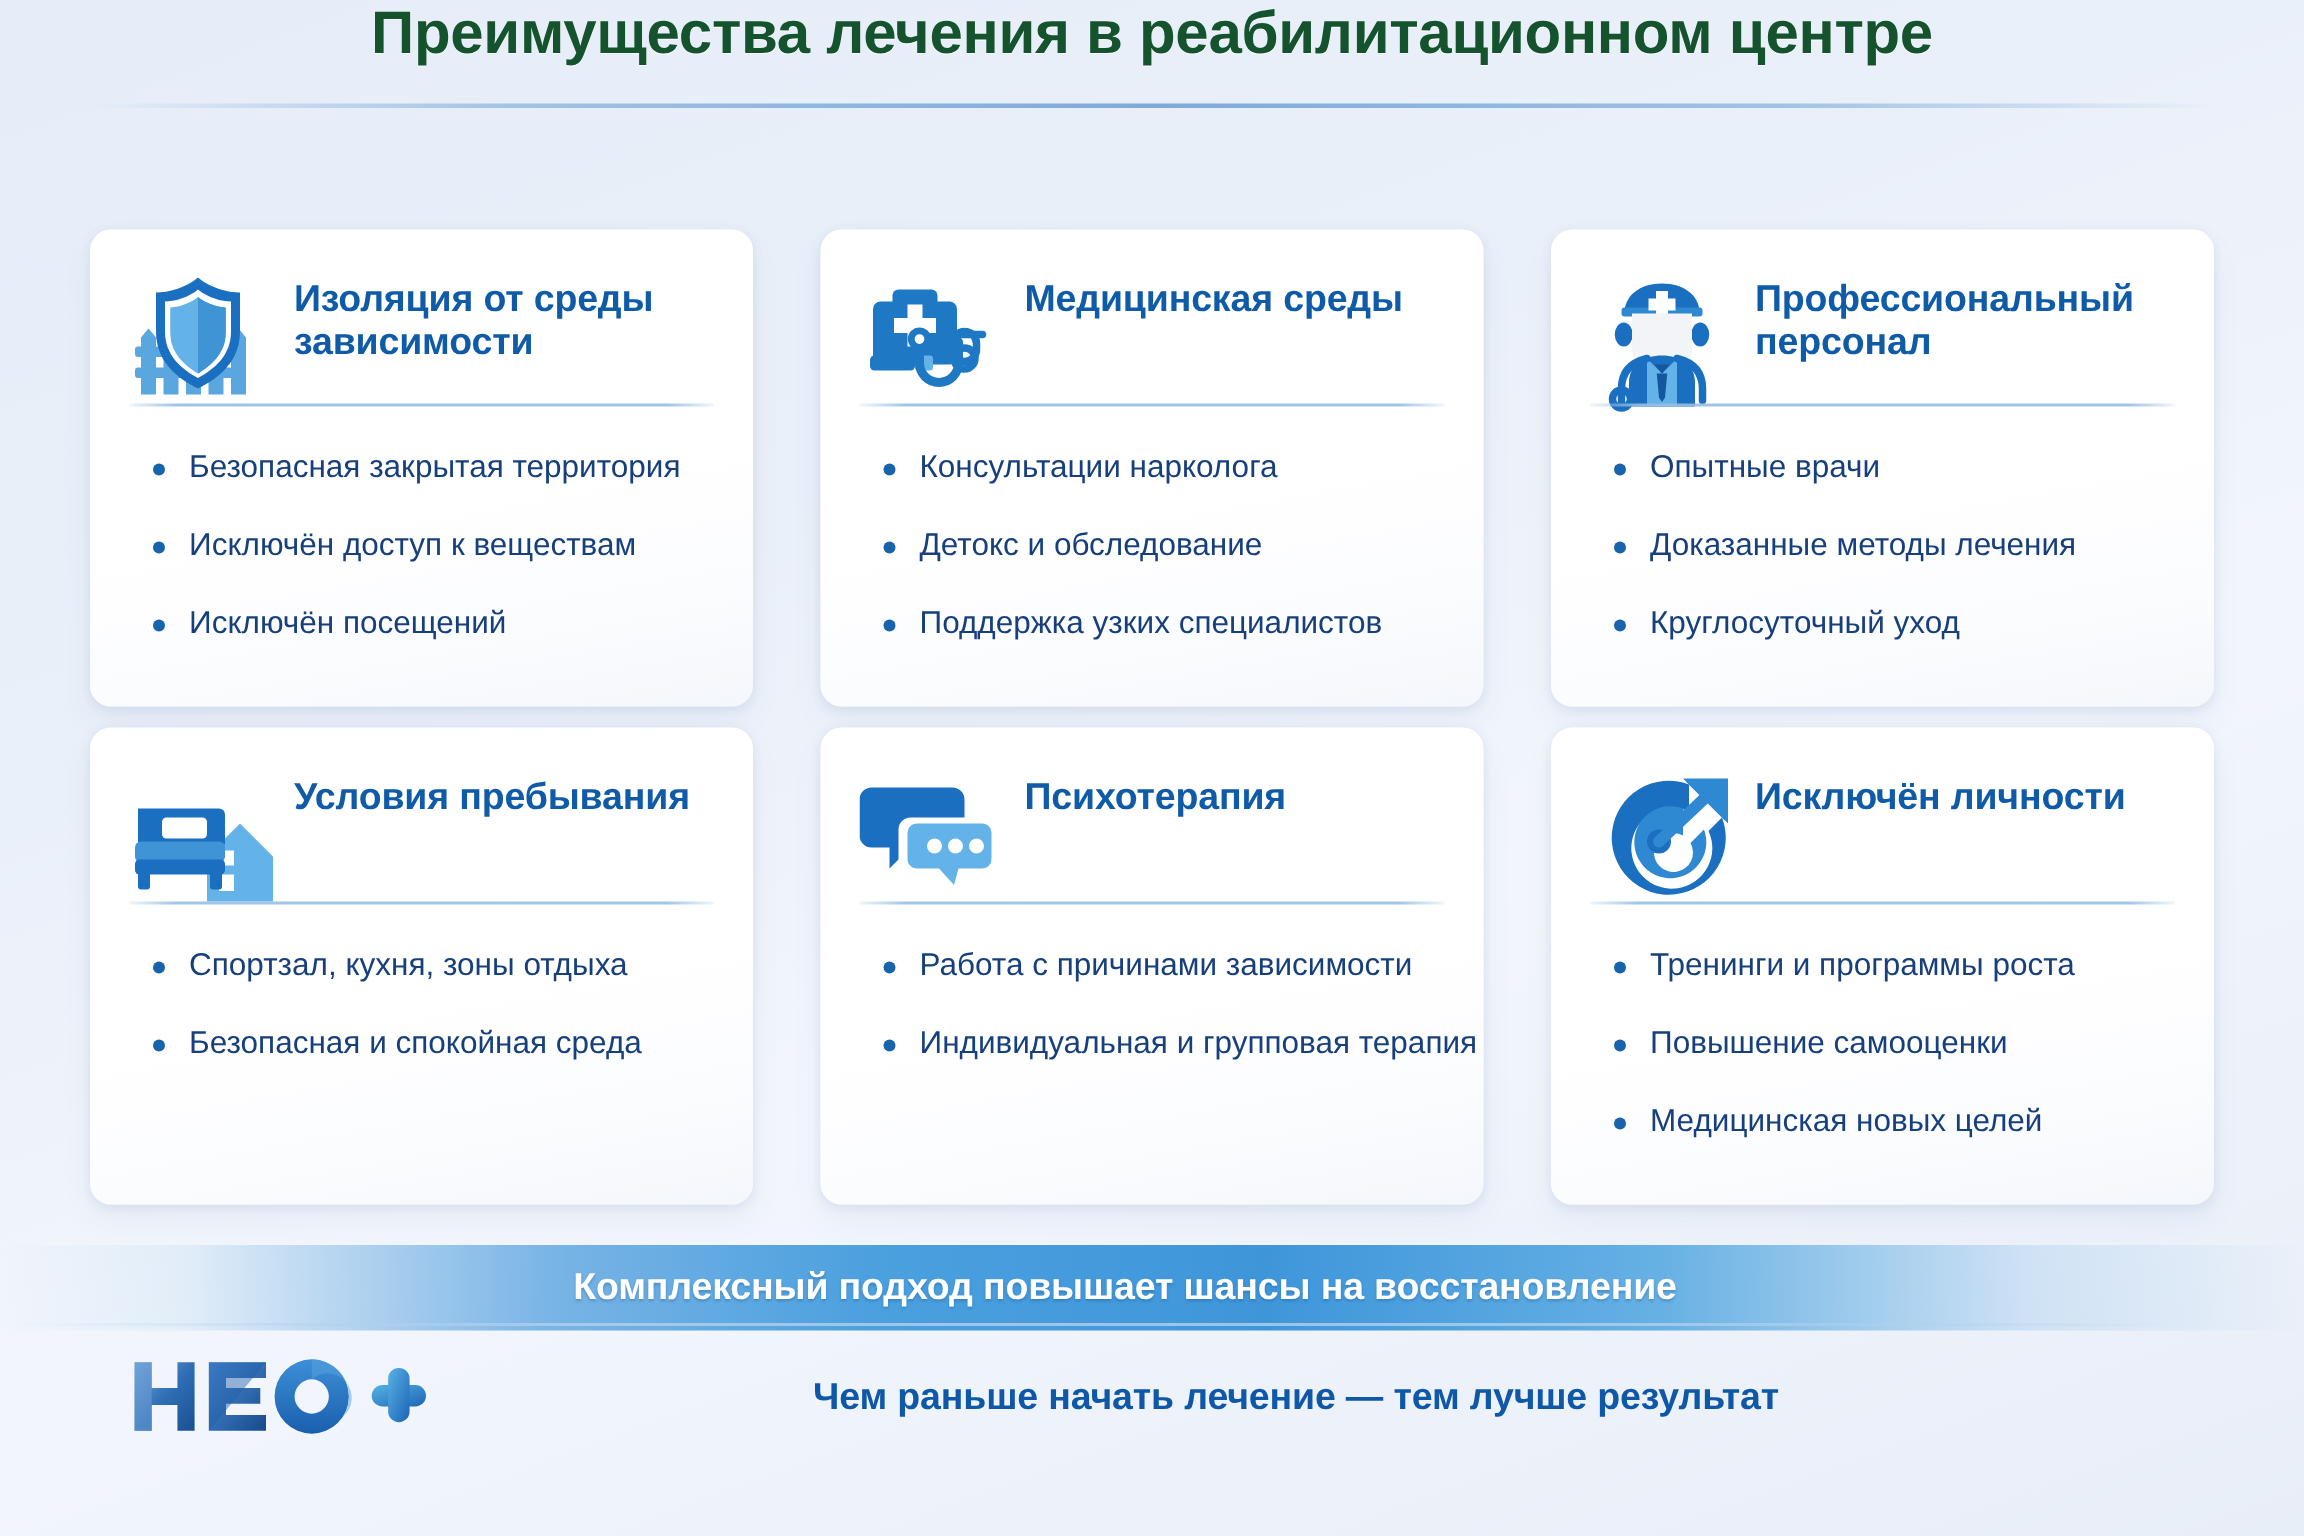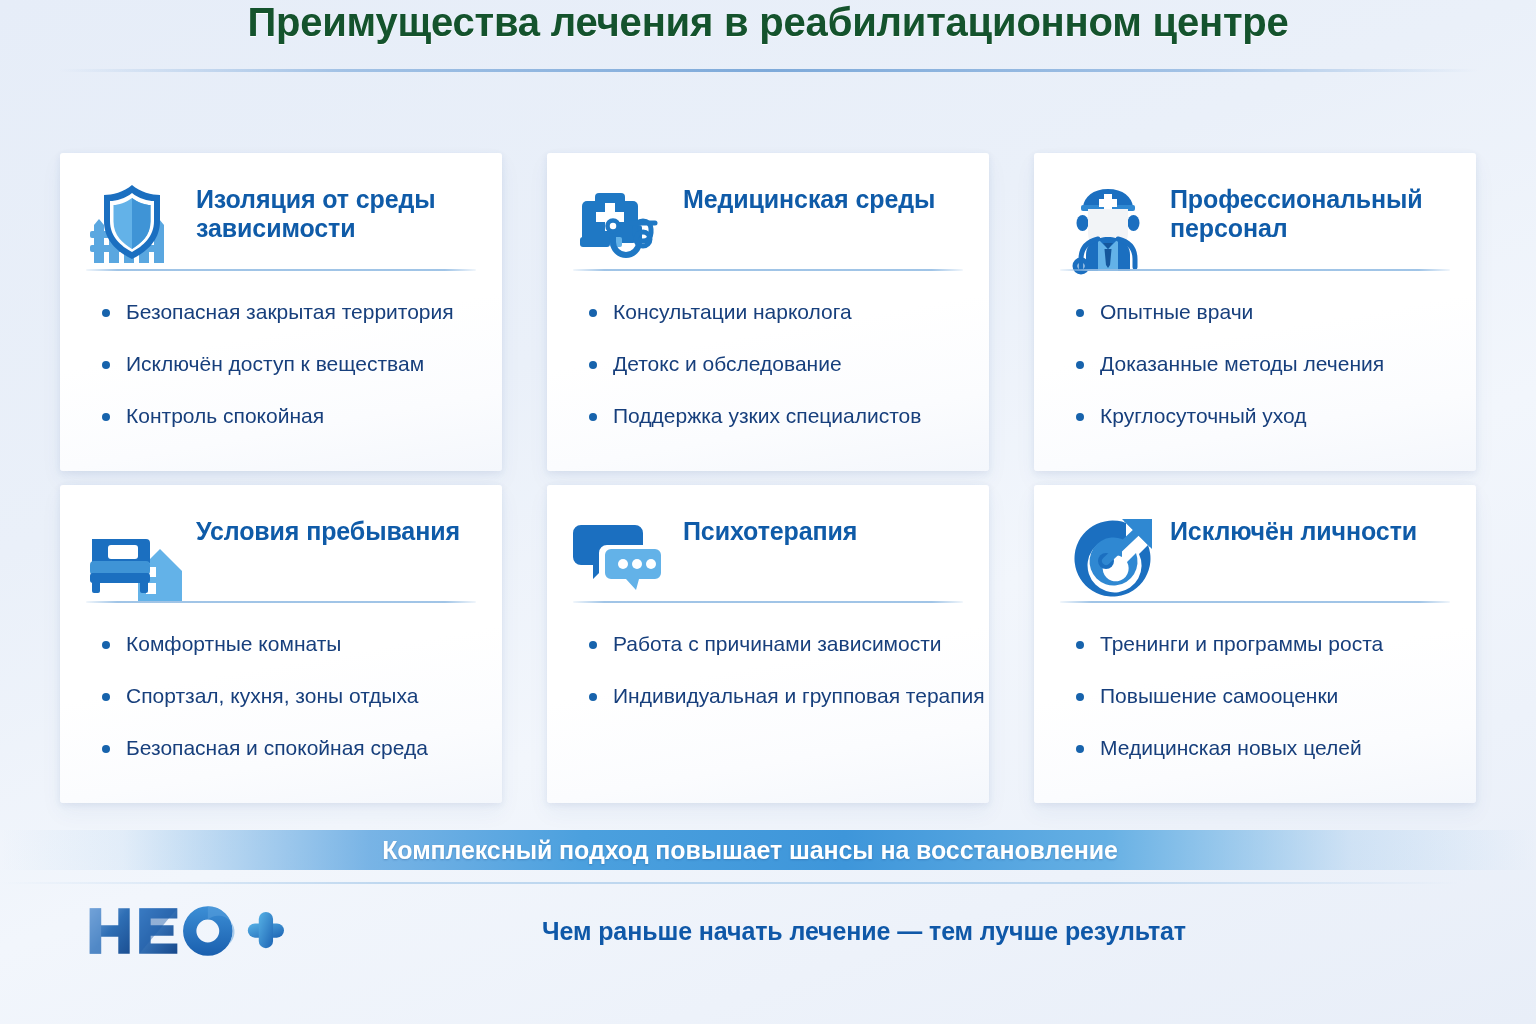--- a/index.html
+++ b/index.html
@@ -35,21 +35,21 @@
     left: 60px; top: 153px;
     width: 1416px;
     display: grid;
     grid-template-columns: repeat(3, 442px);
     grid-auto-rows: 318px;
     column-gap: 45px;
     row-gap: 14px;
   }
   .card {
     background: linear-gradient(170deg,#ffffff 0%, #ffffff 55%, #fbfcfe 80%, #f4f7fc 100%);
-    border-radius: 3px;
+    border-radius: 14px;
     box-shadow: 0 2px 7px rgba(40,80,140,.09), 0 10px 22px rgba(40,80,140,.05);
     padding: 24px 26px 20px 26px;
     position:relative;
   }
   .card-head {
     display:flex;
     align-items:flex-start;
     gap: 14px;
     min-height: 92px;
   }
@@ -87,21 +87,21 @@
     left: 2px; top: 10px;
     width: 8px; height: 8px;
     border-radius:50%;
     background:#1763ac;
   }
 
   
   .banner {
     position:absolute;
     left:0; top: 830px;
-    width:100%; height: 40px;
+    width:100%; height: 57px;
     background: linear-gradient(to right,
       rgba(92,163,222,0) 0%,
       rgba(92,163,222,.10) 8%,
       rgba(80,158,222,.75) 24%,
       #4ba0de 38%,
       #3e96da 55%,
       #66b0e4 72%,
       rgba(120,180,230,.25) 88%,
       rgba(150,195,235,0) 100%);
     display:flex; align-items:center; justify-content:center;
@@ -169,21 +169,21 @@
             <path d="M46 19 v51 c9-5.5 18.5-13.5 18.5-27.5V26 c-4.5 0-13-2.5-18.5-7z" fill="#3f94d6"></path>
           </g>
         </svg>
       </div>
       <div class="card-title">Изоляция от среды зависимости</div>
     </div>
     <div class="card-rule"></div>
     <ul class="bullets">
       <li>Безопасная закрытая территория</li>
       <li>Исключён доступ к веществам</li>
-      <li>Контроль спокойная</li>
+      <li>Исключён посещений</li>
     </ul>
   </div>
 
   <div class="card">
     <div class="card-head">
       <div class="card-icon">
         <svg viewBox="0 0 96 96">
           <g>
             <path d="M14 22 h46 a5 5 0 0 1 5 5 v32 a5 5 0 0 1 -5 5 h-46 a5 5 0 0 1 -5 -5 v-32 a5 5 0 0 1 5 -5z" fill="#1f78c4"></path>
             <path d="M26 14 h22 a4 4 0 0 1 4 4 v6 h-30 v-6 a4 4 0 0 1 4 -4z" fill="#1f78c4"></path>
@@ -255,21 +255,20 @@
             <rect x="4" y="62" width="60" height="10" rx="3" fill="#1b6fc0"></rect>
             <rect x="6" y="70" width="8" height="12" rx="2" fill="#1b6fc0"></rect>
             <rect x="54" y="70" width="8" height="12" rx="2" fill="#1b6fc0"></rect>
           </g>
         </svg>
       </div>
       <div class="card-title">Условия пребывания</div>
     </div>
     <div class="card-rule"></div>
     <ul class="bullets">
-      <li>Комфортные комнаты</li>
       <li>Спортзал, кухня, зоны отдыха</li>
       <li>Безопасная и спокойная среда</li>
     </ul>
   </div>
 
   <div class="card">
     <div class="card-head">
       <div class="card-icon">
         <svg viewBox="0 0 96 96">
           <g>

